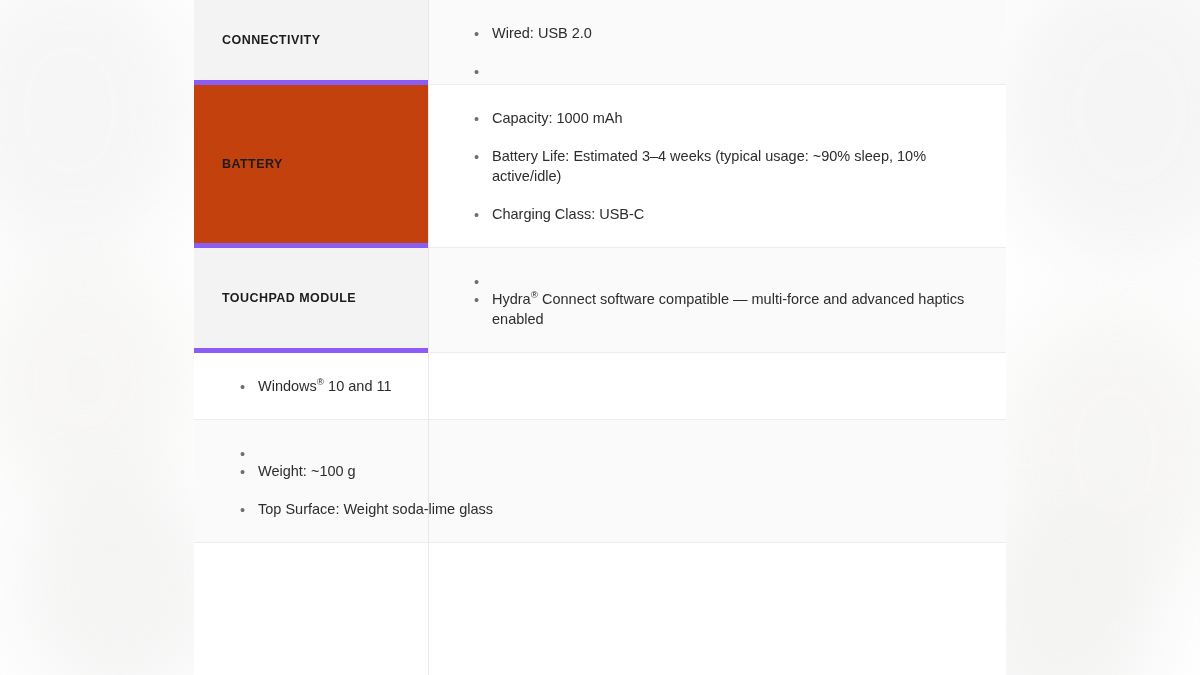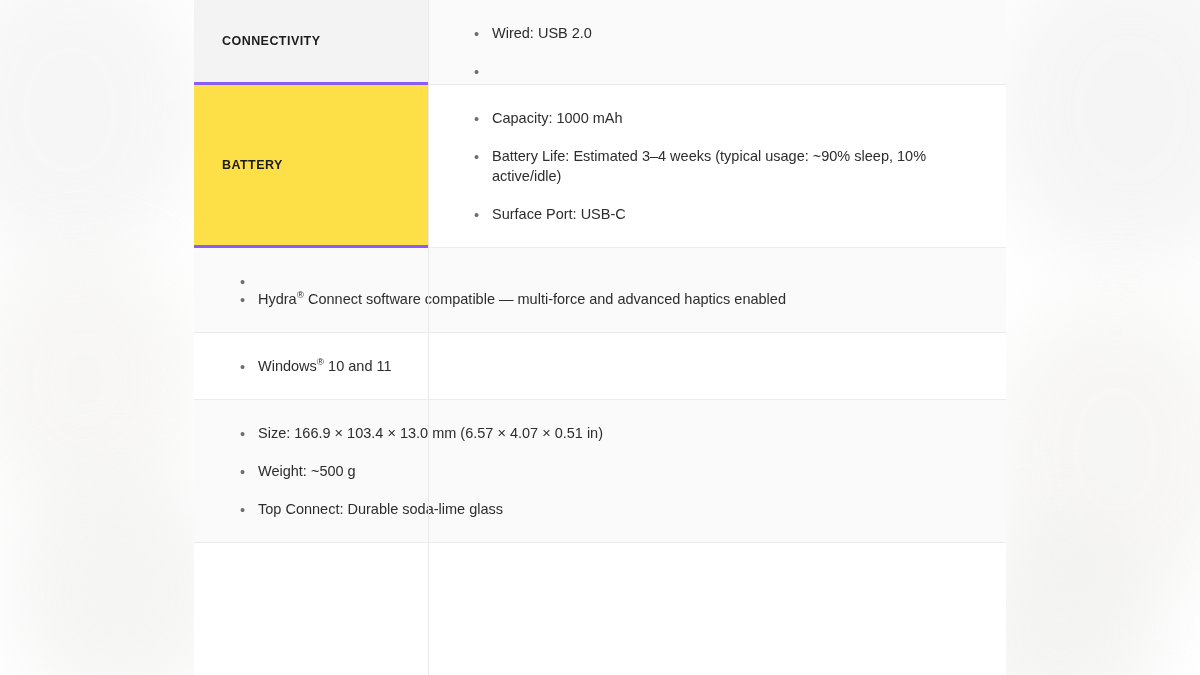--- a/index.html
+++ b/index.html
@@ -44,31 +44,31 @@
     background: #ffffff;
   }
 
   .spec-row {
     display: flex;
     width: 100%;
     box-sizing: border-box;
   }
   .spec-row.alt .label-cell { background: #f3f3f3; }
   .spec-row.alt .value-cell { background: #fafafa; }
-  .spec-row.plain .label-cell { background: #fde047; }
+  .spec-row.plain .label-cell { background: #c2410c; }
   .spec-row.plain .value-cell { background: #ffffff; }
 
   .label-cell {
     width: 234px;
     min-width: 234px;
     box-sizing: border-box;
     padding: 0 18px 0 28px;
     display: flex;
     align-items: center;
-    border-bottom: 3px solid #8b5cf6;
+    border-bottom: 5px solid #8b5cf6;
   }
   .label-text {
     font-size: 12.5px;
     font-weight: bold;
     letter-spacing: 0.45px;
     color: #1c1c1c;
     line-height: 1.3;
   }
 
   .value-cell {
@@ -135,36 +135,39 @@
           <div class="bullet-item"><span class="dot">•</span></div>
         </div>
       </div>
       <div class="spec-row plain">
         <div class="label-cell">
           <div class="label-text">BATTERY</div>
         </div>
         <div class="value-cell">
           <div class="bullet-item"><span class="dot">•</span><span class="txt">Capacity: 1000 mAh</span></div>
           <div class="bullet-item"><span class="dot">•</span><span class="txt">Battery Life: Estimated 3–4 weeks (typical usage: ~90% sleep, 10% active/idle)</span></div>
-          <div class="bullet-item"><span class="dot">•</span><span class="txt">Surface Port: USB-C</span></div>
+          <div class="bullet-item"><span class="dot">•</span><span class="txt">Charging Class: USB-C</span></div>
         </div>
       </div>
       <div class="spec-row alt">
+        <div class="label-cell">
+          <div class="label-text">TOUCHPAD MODULE</div>
+        </div>
         <div class="value-cell">
           <div class="bullet-item"><span class="dot">•</span></div>
           <div class="bullet-item"><span class="dot">•</span><span class="txt">Hydra<sup>®</sup> Connect software compatible — multi-force and advanced haptics enabled</span></div>
         </div>
       </div>
       <div class="spec-row plain">
         <div class="value-cell">
           <div class="bullet-item"><span class="dot">•</span><span class="txt">Windows<sup>®</sup> 10 and 11</span></div>
         </div>
       </div>
       <div class="spec-row alt">
         <div class="value-cell">
-          <div class="bullet-item"><span class="dot">•</span><span class="txt">Size: 166.9 × 103.4 × 13.0 mm (6.57 × 4.07 × 0.51 in)</span></div>
-          <div class="bullet-item"><span class="dot">•</span><span class="txt">Weight: ~500 g</span></div>
-          <div class="bullet-item"><span class="dot">•</span><span class="txt">Top Connect: Durable soda-lime glass</span></div>
+          <div class="bullet-item"><span class="dot">•</span></div>
+          <div class="bullet-item"><span class="dot">•</span><span class="txt">Weight: ~100 g</span></div>
+          <div class="bullet-item"><span class="dot">•</span><span class="txt">Top Surface: Weight soda-lime glass</span></div>
         </div>
       </div>
     </div>
 
 </div>
 
 </body></html>

